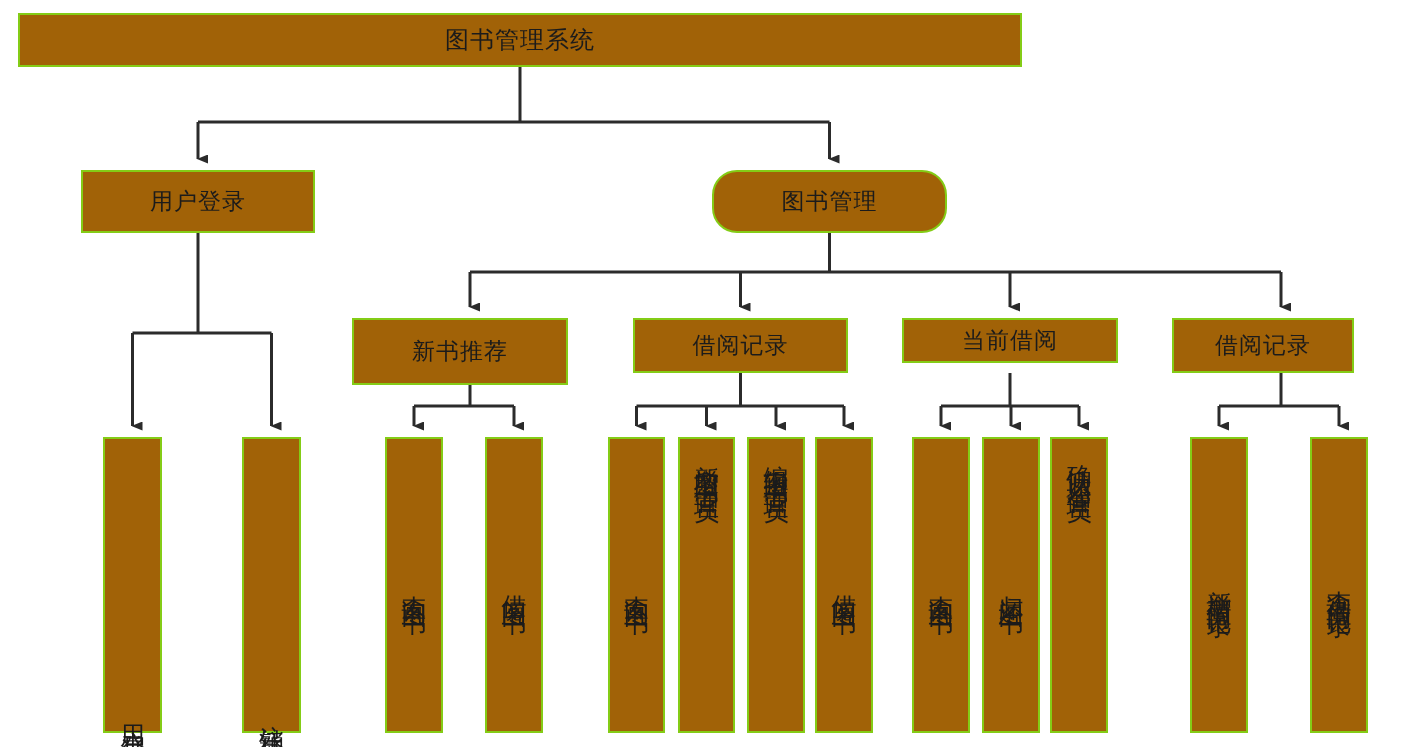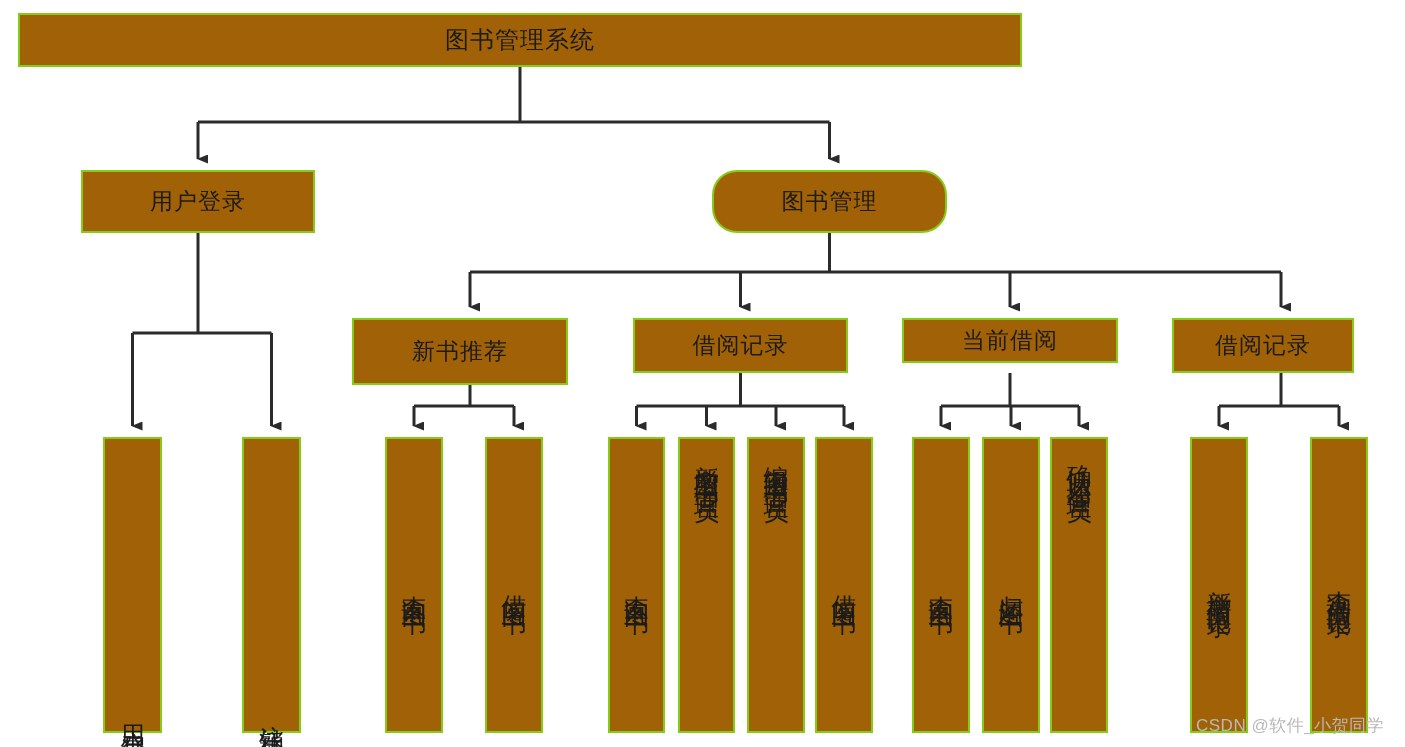--- a/index.html
+++ b/index.html
@@ -173,15 +173,14 @@
         <span class="label">确认归还（管理员）</span>
       </div>
       <div class="node vert" style="left: 1190px; top: 437px; width: 58px; height: 296px;">
         <span class="label">新增借阅记录</span>
       </div>
       <div class="node vert" style="left: 1310px; top: 437px; width: 58px; height: 296px;">
         <span class="label">查询借阅记录</span>
       </div>
     </div>
 
-  <div class="watermark" style="left: 1196px; top: 714px;">CSDN @软件_小贺同学</div>
 
 </div>
 
 </body></html>

